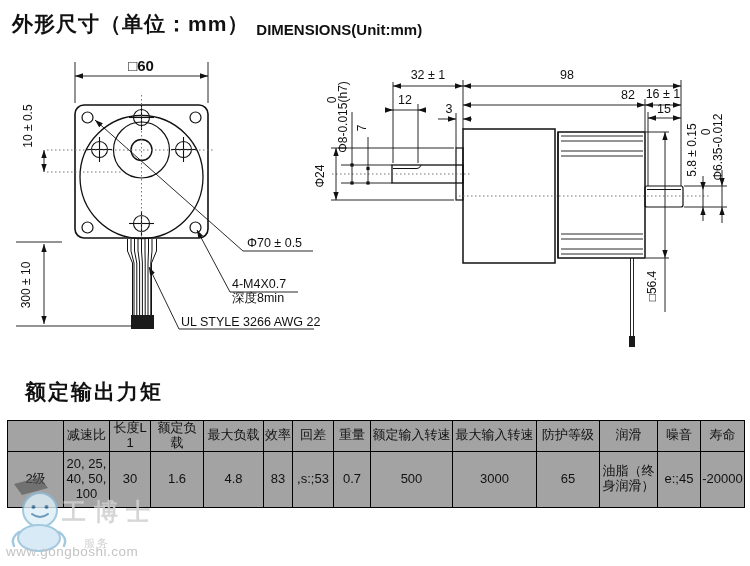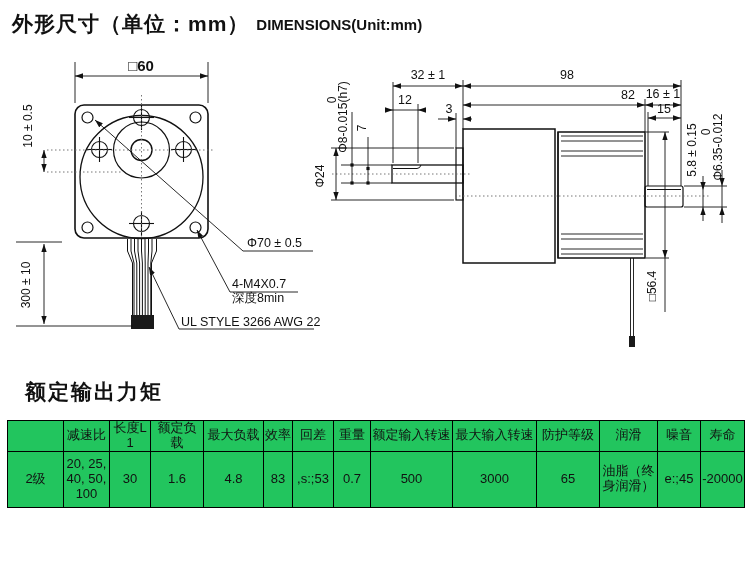--- a/index.html
+++ b/index.html
@@ -1,28 +1,28 @@
 <!DOCTYPE html>
 <html><head>
 <meta charset="utf-8">
 <style>
   html,body{margin:0;padding:0;background:#fff}
   .page{position:relative;width:750px;height:566px;background:#fff;overflow:hidden;
         font-family:"Liberation Sans","DejaVu Sans",sans-serif;color:#111}
-  .hdr{position:absolute;left:12px;top:10px;display:flex;align-items:center;gap:7px;white-space:nowrap}
+  .hdr{position:absolute;left:12px;top:10px;display:flex;align-items:flex-end;gap:7px;white-space:nowrap}
   .hdr .zh{font-size:21px;font-weight:bold;letter-spacing:1px}
   .hdr .en{font-size:15px;font-weight:bold}
   .sec-title{position:absolute;left:25px;top:378px;font-size:21px;font-weight:bold;letter-spacing:2px}
   svg.draw{position:absolute;left:0;top:0}
   svg.draw text{fill:#111;font-family:"Liberation Sans","DejaVu Sans",sans-serif}
   .dt{font-size:12px}
   .dts{font-size:12.5px}
   .dtb{font-size:15px;font-weight:bold}
   .spec-wrap{position:absolute;left:7px;top:420px;z-index:1}
-  table.spec{border-collapse:collapse;table-layout:fixed;width:737px;background:#22c55e}
+  table.spec{border-collapse:collapse;table-layout:fixed;width:737px;background:#a3a3a3}
   table.spec td{border:1px solid #000;text-align:center;vertical-align:middle;
                 padding:0 1px;font-size:13px;line-height:1.15;overflow:hidden;word-break:break-all}
   tr.h1{height:27px} tr.h2{height:21px} tr.r1{height:34px} tr.r2{height:56px}
   tr.h2 td{font-size:12px}
   td.small{font-size:11.5px;text-align:left;padding-left:3px}
   td.lub{font-size:12px;line-height:1.25}
   .wm{position:absolute;left:0;top:470px;width:300px;height:96px;z-index:2;pointer-events:none}
   .wm-brand{position:absolute;left:62px;top:26px;font-size:24px;font-weight:bold;
             color:#cfcfcf;letter-spacing:8px;opacity:.85}
   .wm-sub{position:absolute;left:84px;top:66px;font-size:11px;color:#d2d2d2;letter-spacing:2px}
@@ -267,14 +267,29 @@
         <td>3000</td>
         <td>65</td>
         <td class="lub">油脂（终身润滑）</td>
         <td>e:;45</td>
         <td>-20000</td>
       </tr>
     </tbody>
       </table>
   </div>
 
+  <div class="wm">
+    <svg width="80" height="90" viewBox="0 0 80 90" style="position:absolute;left:2px;top:2px;opacity:.8">
+      <polygon points="12,12 38,5 46,16 20,23" fill="#5a5a5a" opacity="0.85"></polygon>
+      <circle cx="38" cy="38" r="17" fill="#ddeef8" stroke="#8cbcd8" stroke-width="2"></circle>
+      <circle cx="31.5" cy="35" r="2" fill="#4a7fa8"></circle>
+      <circle cx="44.5" cy="35" r="2" fill="#4a7fa8"></circle>
+      <path d="M30,42 Q38,48 46,42" fill="none" stroke="#4a7fa8" stroke-width="2" stroke-linecap="round"></path>
+      <ellipse cx="37" cy="66" rx="21" ry="13" fill="#cfe6f4" stroke="#8cbcd8" stroke-width="2"></ellipse>
+      <path d="M17,60 Q8,66 12,74" fill="none" stroke="#8cbcd8" stroke-width="2.5" stroke-linecap="round"></path>
+      <path d="M57,60 Q66,66 62,74" fill="none" stroke="#8cbcd8" stroke-width="2.5" stroke-linecap="round"></path>
+    </svg>
+    <span class="wm-brand">工博士</span>
+    <span class="wm-sub">服务</span>
+    <span class="wm-site">www.gongboshi.com</span>
+  </div>
 
 </div>
 
 </body></html>

